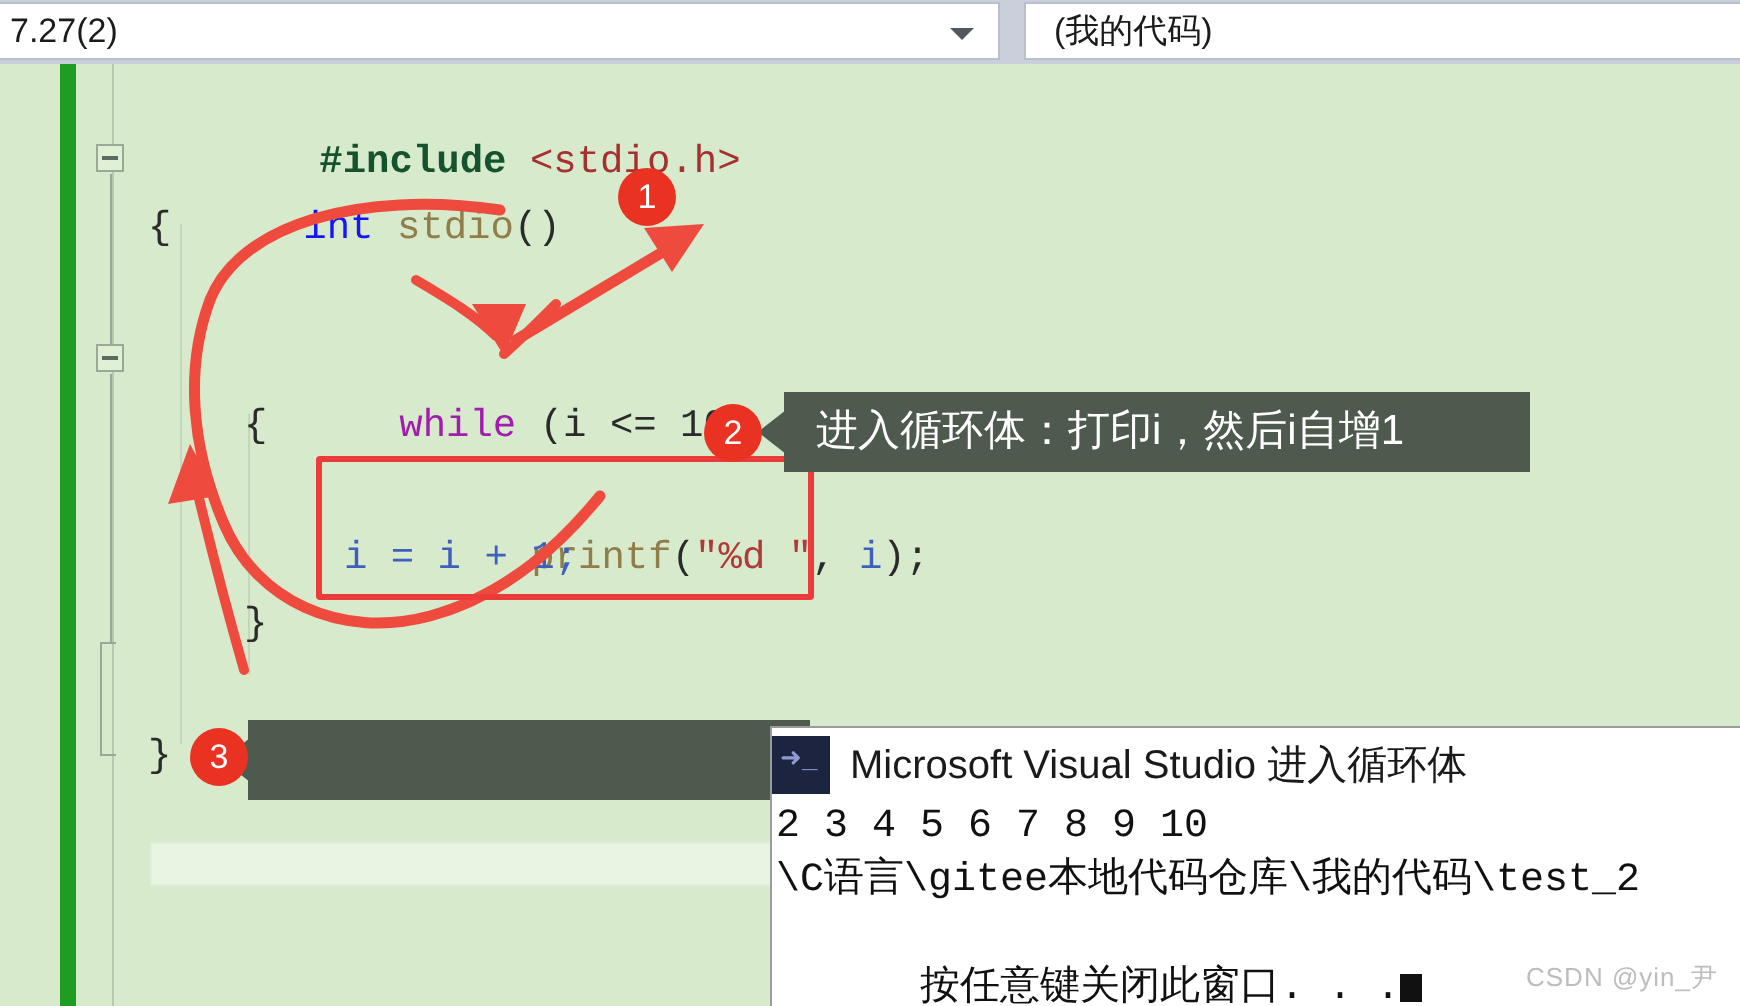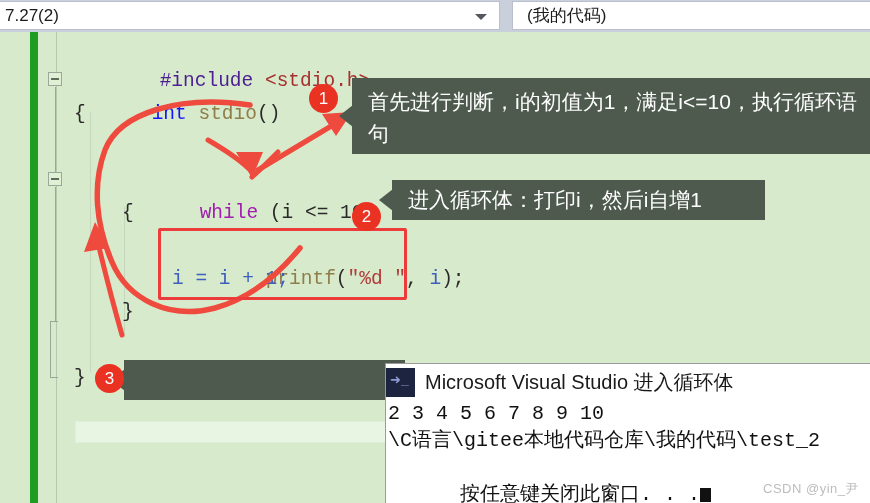--- a/index.html
+++ b/index.html
@@ -64,21 +64,21 @@
     border-top:1px solid #9aa89a;border-bottom:1px solid #9aa89a;
   }
 
   
   .code{
     position:absolute;left:60px;top:0;width:810px;height:471px;
     font-family:"Liberation Mono", monospace;
     font-size:19.5px;line-height:33px;white-space:pre;
   }
   .ln{position:absolute;left:0;white-space:pre;}
-  .k-pre{color:#4c1d95;}
+  .k-pre{color:#14532d;font-weight:bold;}
   .k-inc{color:#a63030;}
   .k-kw{color:#1414ff;margin-top:38px;}
   .k-kw2{color:#a21caf;}
   .k-fn{color:#8f7d4a;}
   .k-id{color:#3f5fbf;}
   .k-str{color:#b03a3a;}
   .k-pun{color:#2a2a2a;}
   .k-num{color:#2a2a2a;}
 
   
@@ -105,21 +105,21 @@
   .callout .tail{
     position:absolute;left:-13px;top:50%;margin-top:-11px;
     width:0;height:0;border-top:11px solid transparent;border-bottom:11px solid transparent;
     border-right:14px solid #4d5a4d;
   }
   #callout1{
     left:352px;top:78px;width:518px;height:76px;
     padding:8px 12px 0 16px;font-size:21px;line-height:32px;
   }
   #callout2{
-    left:392px;top:180px;width:373px;height:40px;
+    left:392px;top:196px;width:373px;height:40px;
     padding:5px 10px 0 16px;font-size:21px;line-height:30px;
   }
   #callout3{
     left:124px;top:360px;width:281px;height:40px;
     padding:5px 10px 0 16px;font-size:21px;line-height:30px;
   }
 
   .badge{
     position:absolute;width:29px;height:29px;border-radius:50%;
     background:#ea3223;color:#fff;font-size:17px;
@@ -237,24 +237,20 @@
     <path d="M278,152 C268,162 260,170 252,177" fill="none" stroke="#ee4b3e" stroke-width="5" stroke-linecap="round"></path>
 
     <path d="M258,170 L338,122" fill="none" stroke="#ee4b3e" stroke-width="5.5" stroke-linecap="round"></path>
     <polygon points="352,112 322,114 336,136" fill="#ee4b3e"></polygon>
 
     <ellipse cx="505" cy="421" rx="113" ry="18" fill="none" stroke="#e0352c" stroke-width="3.5"></ellipse>
   </svg>
 
   <div class="redbox"></div>
 
-  <div class="callout" id="callout1">
-    <span class="tail"></span>
-    <span class="txt">首先进行判断，i的初值为1，满足i&lt;=10，执行循环语句</span>
-  </div>
   <div class="badge" id="badge1">1</div>
 
   <div class="callout" id="callout2">
     <span class="tail"></span>
     <span class="txt">进入循环体：打印i，然后i自增1</span>
   </div>
   <div class="badge" id="badge2">2</div>
 
   <div class="callout" id="callout3">
     <span class="tail"></span>

